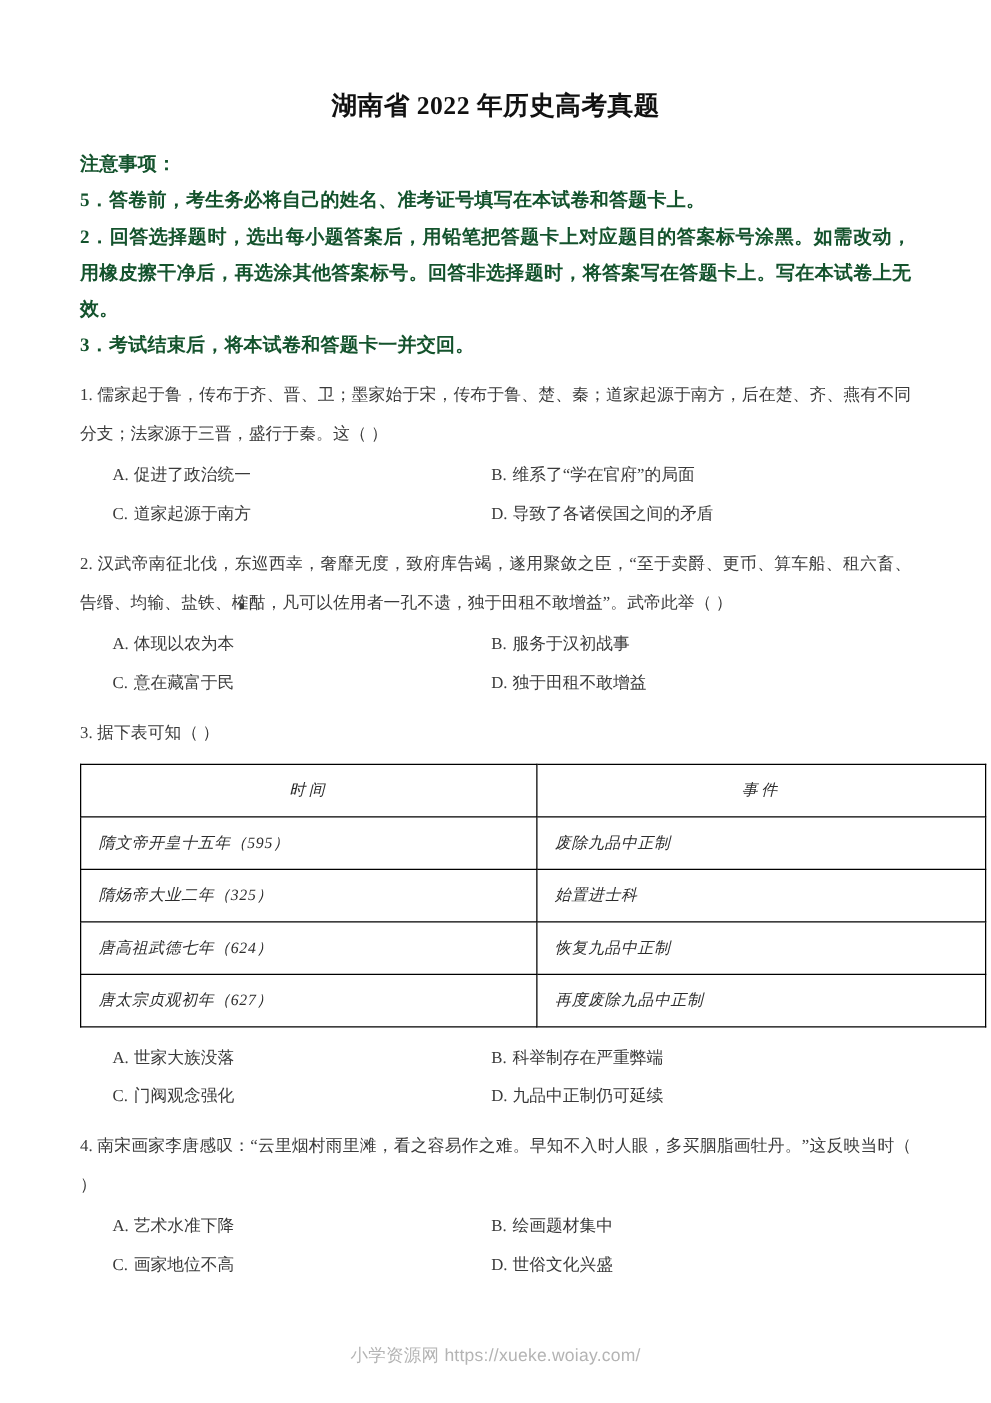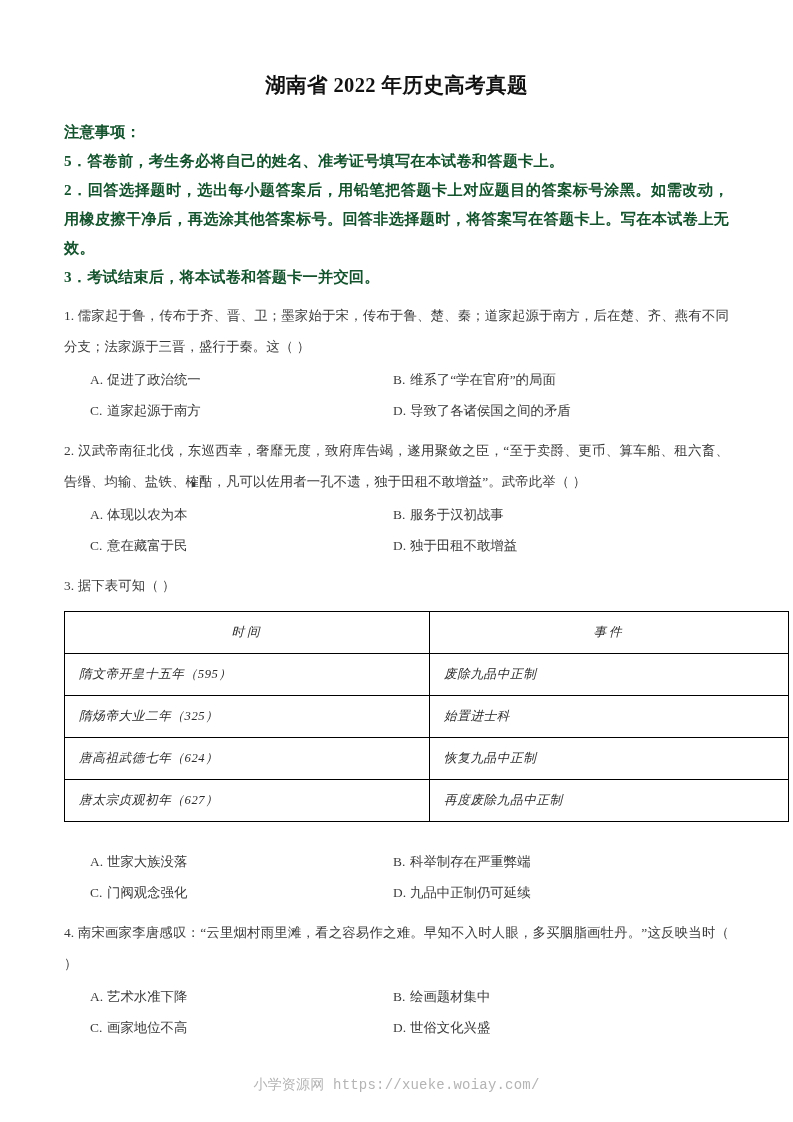--- a/index.html
+++ b/index.html
@@ -104,21 +104,21 @@
     min-width: 17px;
     color: #3a3a3a;
   }
   .opt-text {
     color: #3a3a3a;
   }
 
   
   .q-table-wrap {
     margin-top: 10px;
-    margin-bottom: 24px;
+    margin-bottom: 8px;
   }
   table.q-table {
     border-collapse: collapse;
     width: 666px;
     table-layout: fixed;
     font-family: "Liberation Serif", "DejaVu Serif", serif;
   }
   table.q-table td {
     border: 1px solid #000000;
     height: 41px;
@@ -136,21 +136,21 @@
     font-style: italic;
   }
 
   
   .footer-watermark {
     position: absolute;
     left: 0;
     right: 0;
     top: 1076px;
     text-align: center;
-    font-family: Liberation Mono, monospace;
+    font-family: Liberation Sans, sans-serif;
     font-size: 14px;
     color: #b4b4b4;
     letter-spacing: 0.2px;
     white-space: nowrap;
   }
 </style>
 </head>
 <body>
 
 <div class="page">

